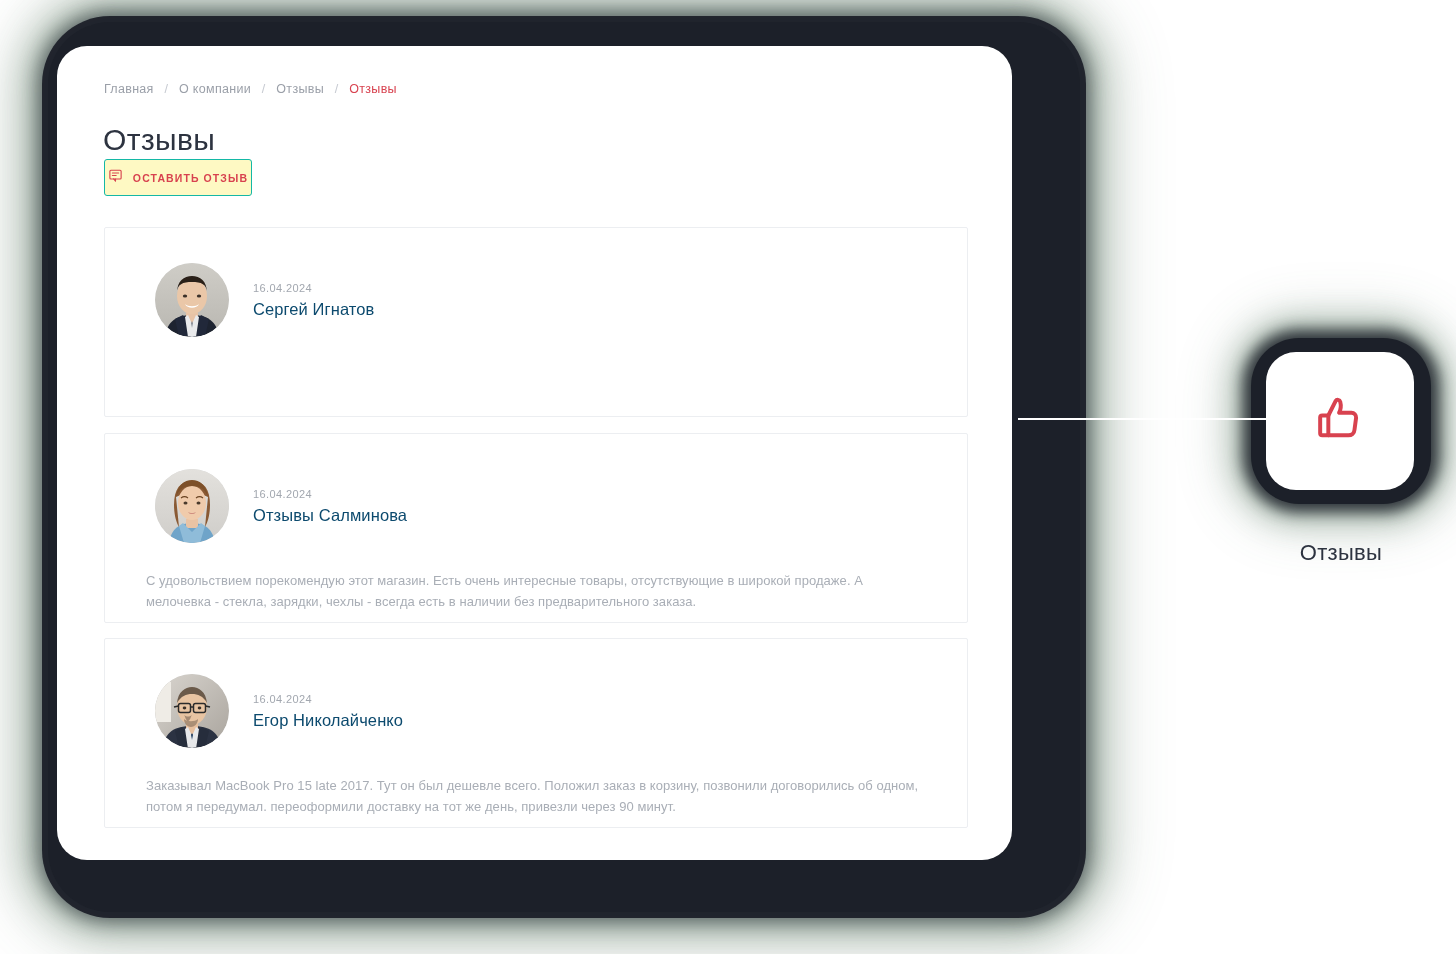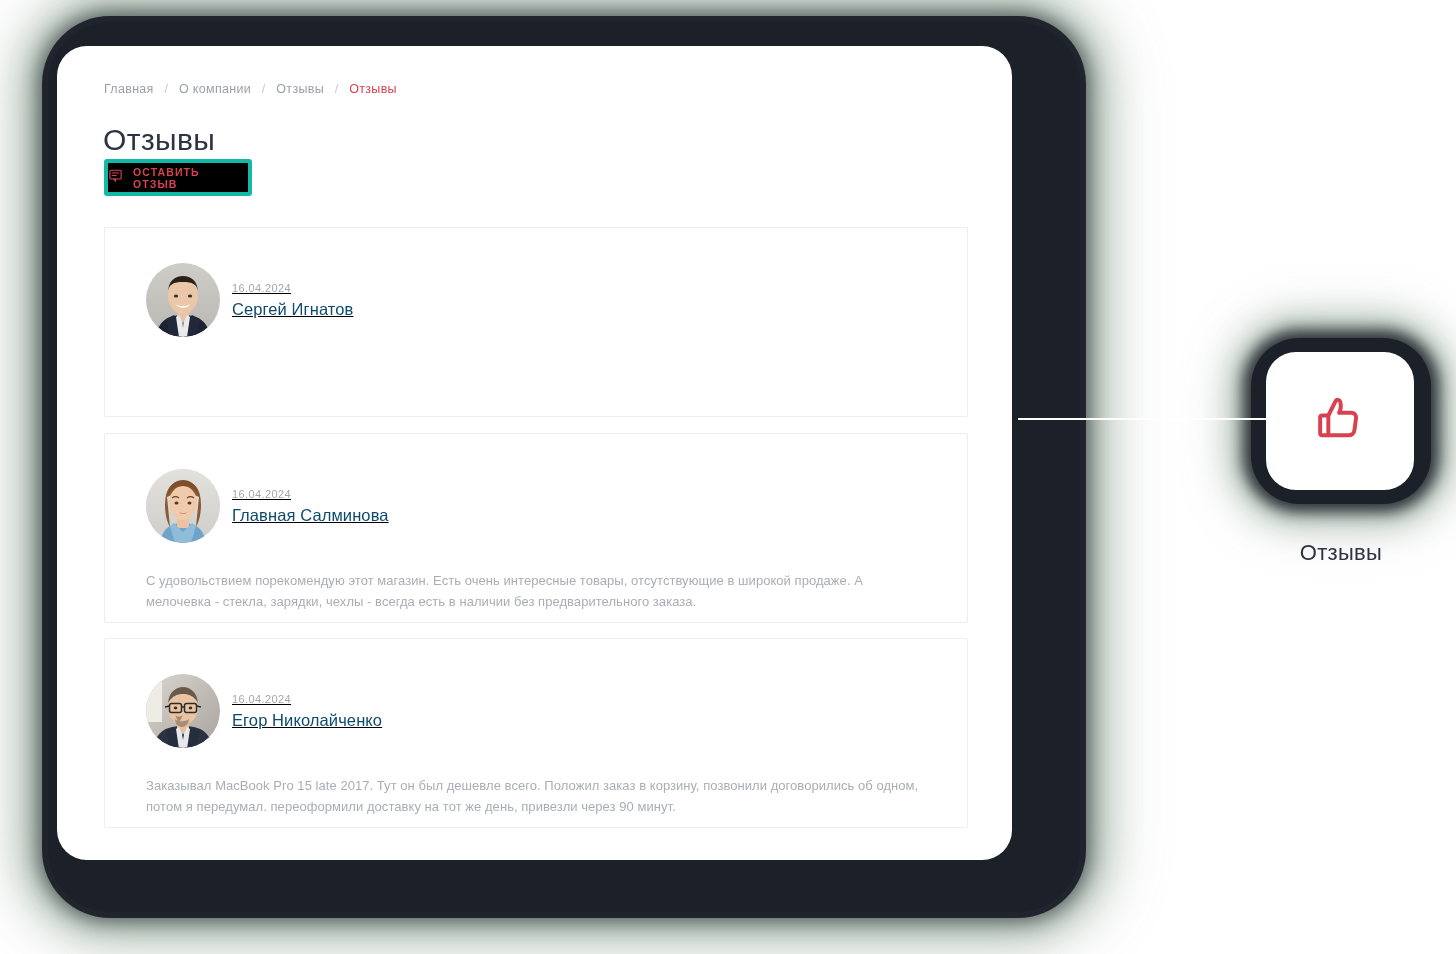--- a/index.html
+++ b/index.html
@@ -76,23 +76,23 @@
   }
 
   
   #leave-review-button {
     position: absolute;
     left: 47px;
     top: 113px;
     width: 148px;
     height: 37px;
     box-sizing: border-box;
-    border: 4px solid #14b8a6;
+    border: 1px solid #14b8a6;
     border-radius: 3px;
-    background: #000000;
+    background: #fef9c3;
     display: flex;
     align-items: center;
     justify-content: center;
     gap: 10px;
     cursor: pointer;
   }
   #leave-review-button .btn-label {
     font-size: 10.5px;
     font-weight: 700;
     letter-spacing: 1.1px;
@@ -109,26 +109,25 @@
     border: 1px solid #eceef1;
     background: #ffffff;
     border-radius: 2px;
   }
   #review-card-0 { top: 181px; height: 190px; }
   #review-card-1 { top: 387px; height: 190px; }
   #review-card-2 { top: 592px; height: 190px; }
 
   .review-head {
     position: absolute;
-    left: 41px;
+    left: 50px;
     top: 35px;
     display: flex;
     align-items: center;
-    gap: 12px;
-    text-decoration: underline;
+    gap: 24px;
   }
   .avatar {
     width: 74px;
     height: 74px;
     border-radius: 50%;
     overflow: hidden;
     flex: 0 0 auto;
     background: #d8d8d6;
     position: relative;
   }
@@ -296,21 +295,21 @@
               <path d="M21 28c2-12 8-17 16-17s14 5 16 17c-3-8-8-11-16-11s-13 3-16 11z" fill="#7d5029"></path>
               <ellipse cx="30.5" cy="34" rx="2" ry="1.5" fill="#4a3a2c"></ellipse>
               <ellipse cx="43.5" cy="34" rx="2" ry="1.5" fill="#4a3a2c"></ellipse>
               <path d="M26 29c2-1.5 5-1.5 7 0M41 29c2-1.5 5-1.5 7 0" stroke="#6b4423" stroke-width="1.2" fill="none"></path>
               <path d="M33 43c2 1.5 6 1.5 8 0-1 2.5-7 2.5-8 0z" fill="#c77f75"></path>
             </g>
           </svg>
         </div>
         <div class="review-meta">
           <span class="review-date">16.04.2024</span>
-          <span class="review-author">Главная Салминова</span>
+          <span class="review-author">Отзывы Салминова</span>
         </div>
       </div>
       <p class="review-text">С удовольствием порекомендую этот магазин. Есть очень интересные товары, отсутствующие в широкой продаже. А мелочевка - стекла, зарядки, чехлы - всегда есть в наличии без предварительного заказа.</p>
     </div>
 
     <div class="review-card" id="review-card-2">
       <div class="review-head">
         <div class="avatar">
           <svg viewBox="0 0 74 74">
             <defs>

